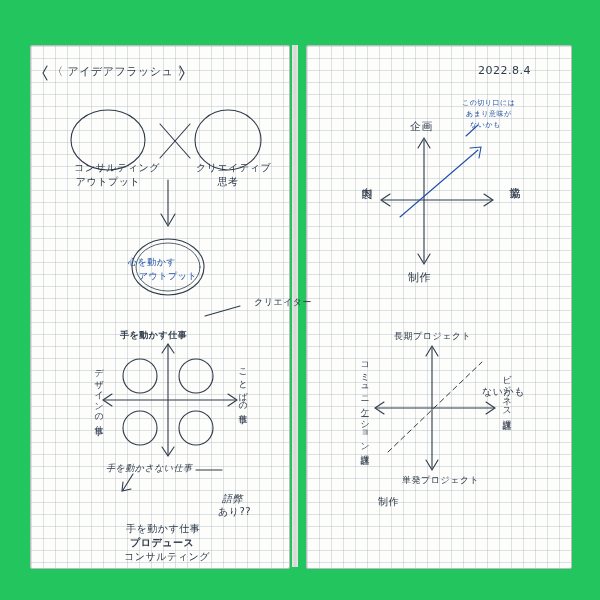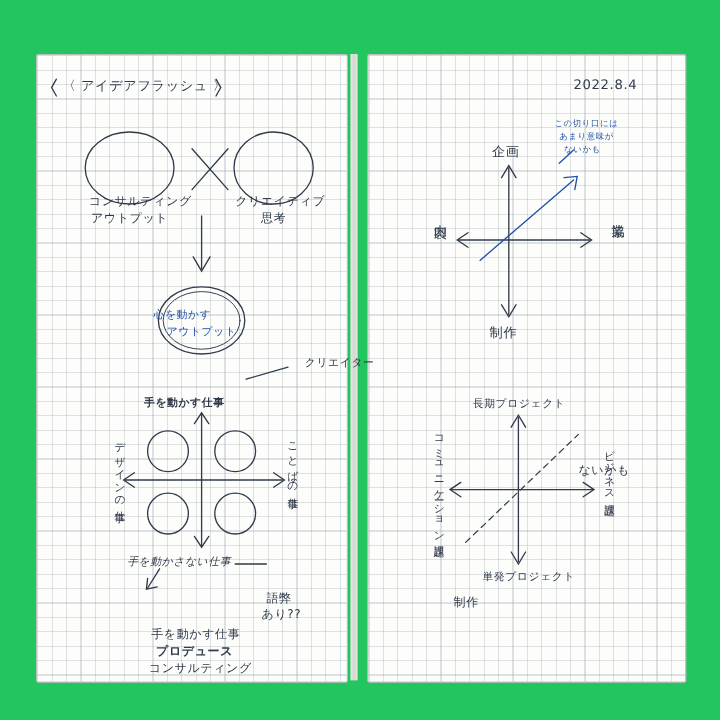--- a/index.html
+++ b/index.html
@@ -134,21 +134,21 @@
   <div class="ink blue t9 center" style="left:116px;top:256px;width:72px;">心を動かす</div>
   <div class="ink blue t9 center" style="left:132px;top:270px;width:72px;">アウトプット</div>
 
   <div class="ink t9" style="left:254px;top:296px;">クリエイター</div>
 
   <div class="ink t9" style="left:120px;top:329px;font-weight:bold;">手を動かす仕事</div>
   <div class="ink t9 vert" style="left:92px;top:362px;height:86px;">デザインの仕事</div>
   <div class="ink t9 vert" style="left:236px;top:362px;height:86px;">ことばの仕事</div>
   <div class="ink t9" style="left:106px;top:462px;font-style:italic;">手を動かさない仕事</div>
 
-  <div class="ink t8" style="left:222px;top:459px;">語弊</div>
+  <div class="ink t8" style="left:222px;top:459px;font-style:italic;">語弊</div>
   <div class="ink t8" style="left:218px;top:472px;">あり??</div>
 
   <div class="ink t8" style="left:126px;top:489px;">手を動かす仕事</div>
   <div class="ink t8" style="left:130px;top:503px;font-weight:bold;">プロデュース</div>
   <div class="ink t8" style="left:124px;top:517px;">コンサルティング</div>
 
   <div class="ink t11" style="left:478px;top:64px;">2022.8.4</div>
 
   <div class="ink t11" style="left:410px;top:119px;">企画</div>
   <div class="ink t11 vert" style="left:358px;top:178px;height:46px;">内製</div>

